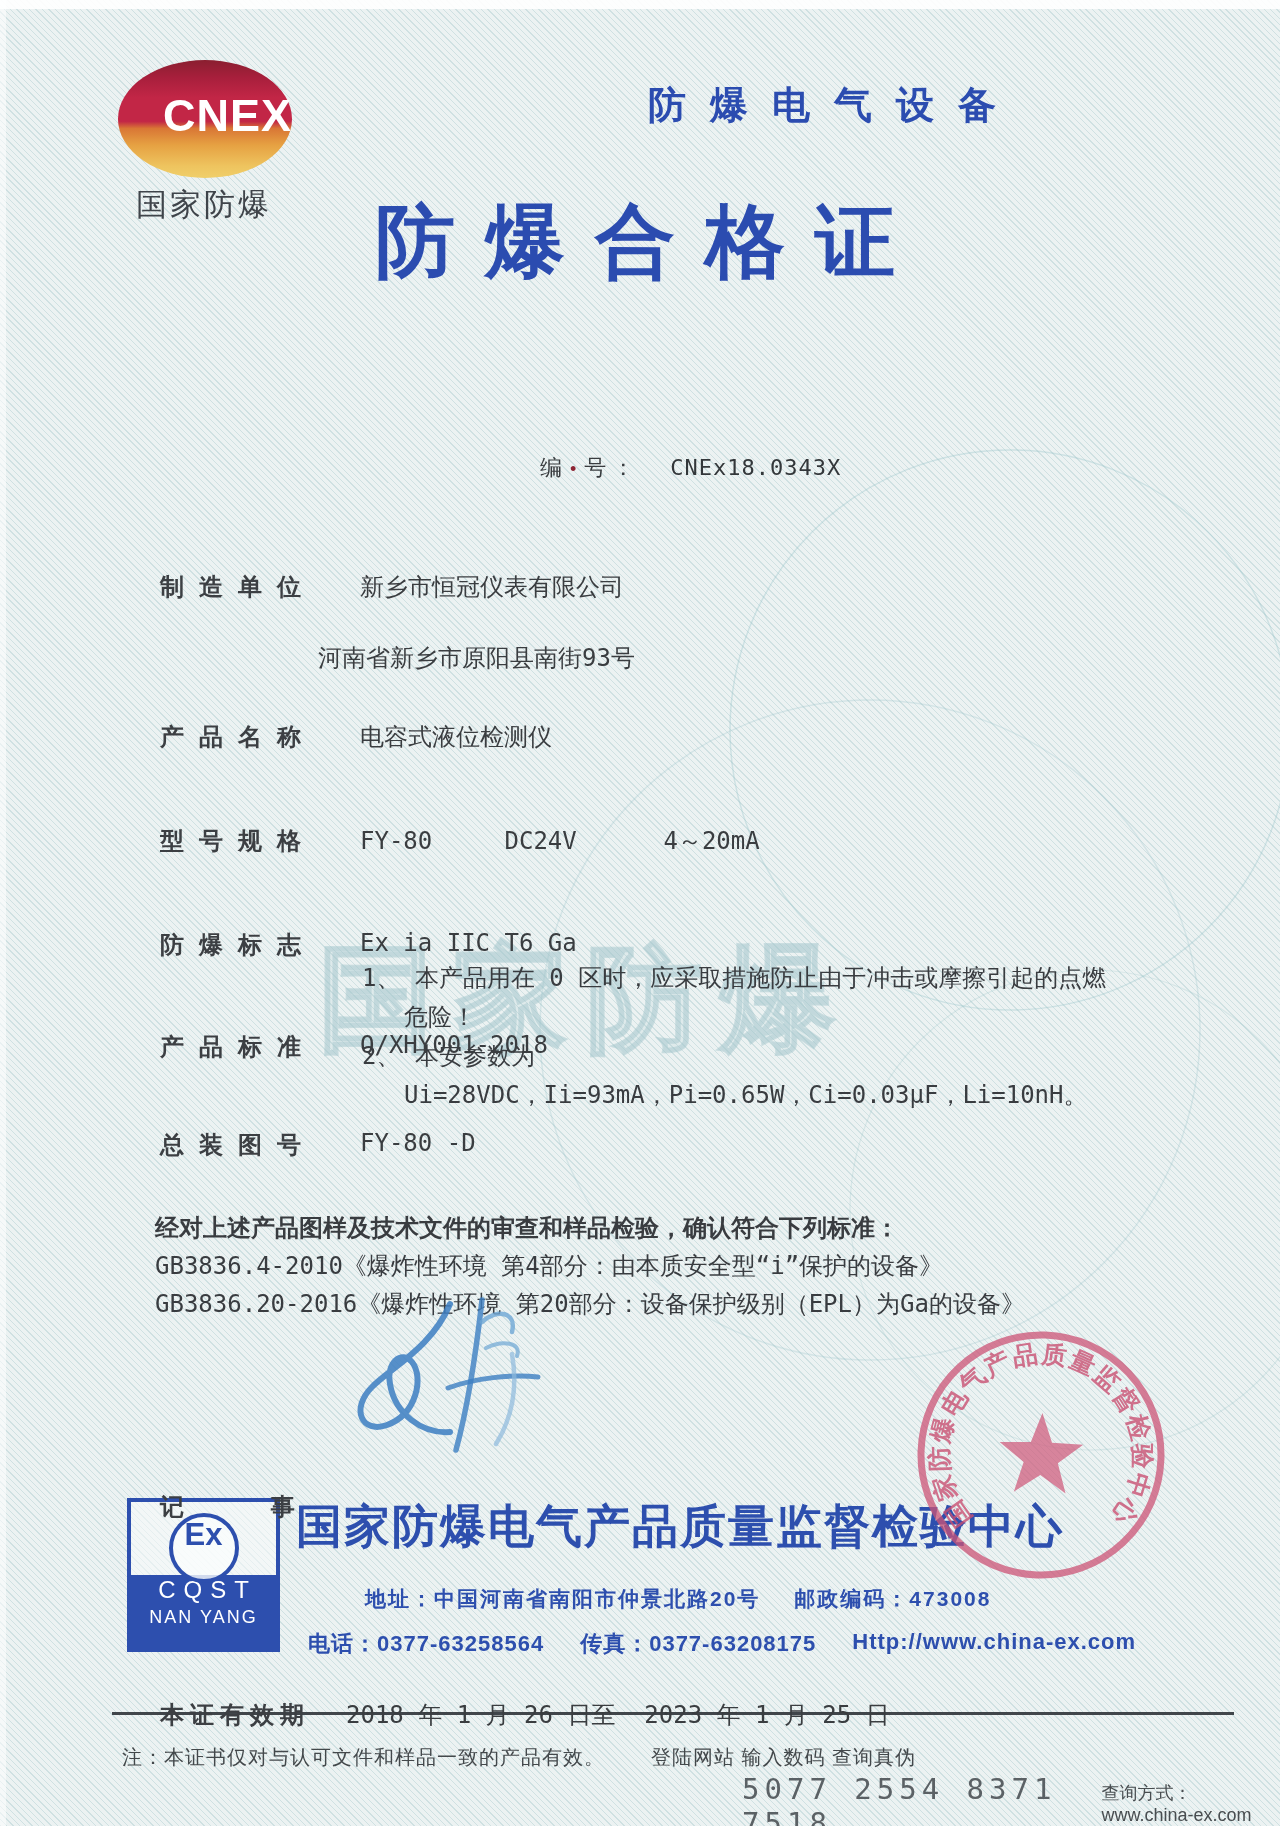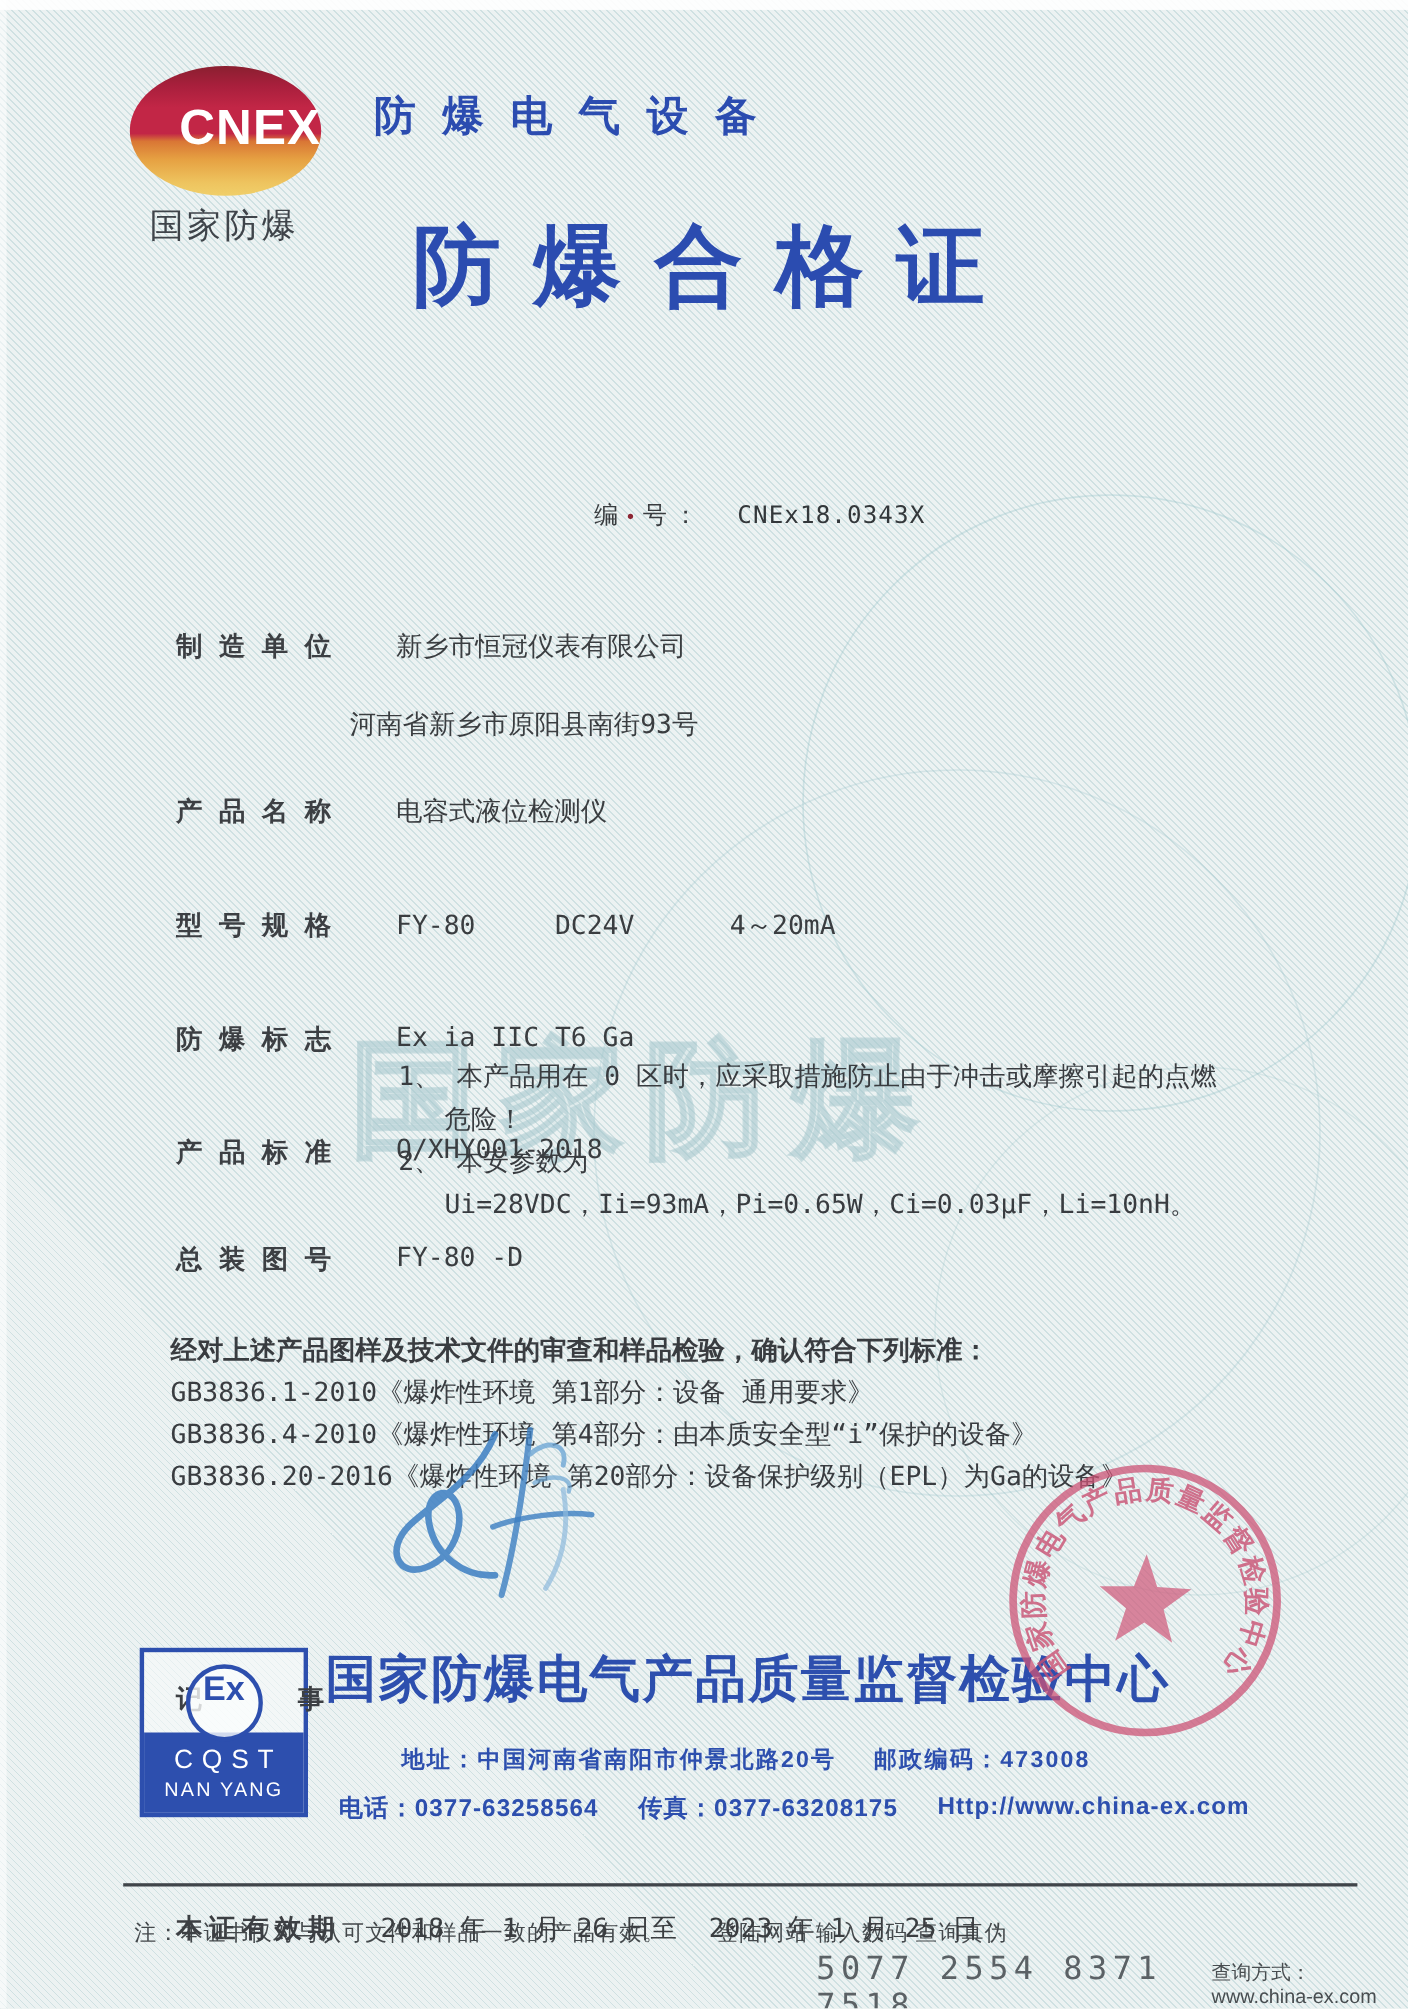--- a/index.html
+++ b/index.html
@@ -23,21 +23,21 @@
     position:absolute;left:118px;top:60px;width:174px;height:118px;border-radius:50%;
     background:linear-gradient(#8a1f30 0%,#a81f3c 15%,#c22646 32%,#c22646 52%,#d97635 58%,#e6a142 72%,#eec45f 90%,#f0cf6a 100%);
     display:flex;align-items:center;justify-content:flex-end;
   }
   .logo-text{color:#fff;font-weight:bold;font-size:45px;letter-spacing:1px;margin-top:-6px;}
   .logo-caption{
     position:absolute;left:104px;top:184px;width:200px;text-align:center;
     font-size:31px;color:#3f444a;letter-spacing:3px;font-weight:500;
   }
   .subtitle{
-    position:absolute;left:340px;top:80px;width:680px;text-align:left;
+    position:absolute;left:340px;top:80px;width:680px;text-align:right;
     color:#2b4cb0;font-weight:bold;font-size:38px;letter-spacing:24px;
   }
   .big-title{
     position:absolute;left:300px;top:138px;width:700px;text-align:center;
     color:#2b4cb0;font-weight:bold;font-size:80px;letter-spacing:30px;
   }
   .certno{
     position:absolute;left:540px;top:294px;display:flex;align-items:baseline;
     font-size:22px;color:#393c3f;letter-spacing:6px;
   }
@@ -89,21 +89,21 @@
     border:4px solid #2d4fae;box-sizing:border-box;background:rgba(250,252,252,.55);
   }
   .badge-circle{
     position:absolute;left:50%;top:11px;transform:translateX(-50%);
     width:62px;height:62px;border:4px solid #2d4fae;border-radius:50%;
     display:flex;justify-content:center;background:rgba(250,252,252,.8);z-index:2;
   }
   .badge-circle span{color:#2d4fae;font-weight:bold;font-size:31px;}
   .badge-blue{
     position:absolute;left:0;right:0;bottom:0;height:73px;background:#2d4fae;
-    display:flex;flex-direction:column;align-items:center;padding-top:11px;box-sizing:border-box;
+    display:flex;flex-direction:column;align-items:center;padding-top:1px;box-sizing:border-box;
   }
   .badge-blue .cqst{color:#fff;font-size:24px;letter-spacing:8px;font-weight:500;text-indent:8px;}
   .badge-blue .nanyang{color:#fff;font-size:18px;letter-spacing:2px;margin-top:3px;}
   .org-name{
     position:absolute;left:296px;top:1496px;width:760px;
     color:#2d4fae;font-weight:bold;font-size:46px;letter-spacing:2px;
     font-family:"Liberation Serif",serif;white-space:nowrap;z-index:1;
   }
   .org-line1{
     position:absolute;left:365px;top:1585px;display:flex;gap:34px;
@@ -193,21 +193,20 @@
     <span class="fval">Q/XHY001-2018</span>
   </div>
 
   <div class="frow content-z" style="top:748px">
     <span class="flabel">总装图号</span>
     <span class="fval">FY-80 -D</span>
   </div>
 
   <div class="standards content-z">
     <div class="intro">经对上述产品图样及技术文件的审查和样品检验，确认符合下列标准：</div>
-    <div>GB3836.1-2010《爆炸性环境  第1部分：设备 通用要求》</div>
     <div>GB3836.4-2010《爆炸性环境  第4部分：由本质安全型“i”保护的设备》</div>
     <div>GB3836.20-2016《爆炸性环境  第20部分：设备保护级别（EPL）为Ga的设备》</div>
   </div>
 
   <div class="frow content-z" style="top:964px">
     <span class="flabel" style="letter-spacing:40px">记  事</span>
   </div>
   <div class="note-line" style="left:362px;top:962px">1、 本产品用在 0 区时，应采取措施防止由于冲击或摩擦引起的点燃</div>
   <div class="note-line" style="left:404px;top:1001px">危险！</div>
   <div class="note-line" style="left:362px;top:1040px">2、 本安参数为</div>

